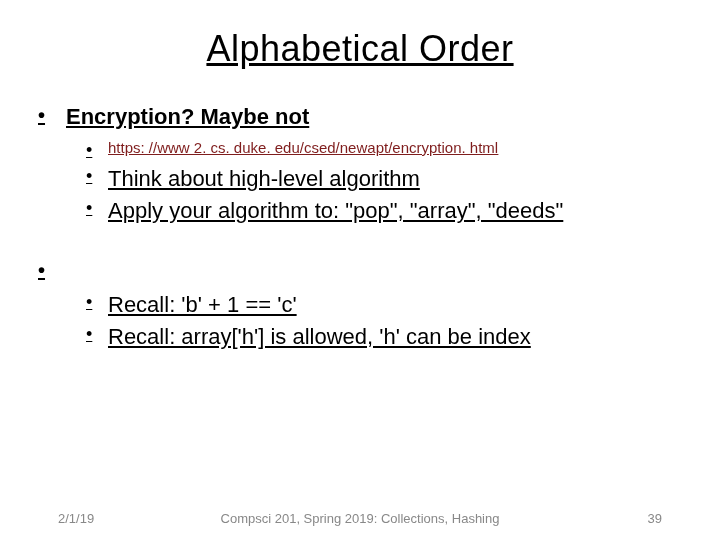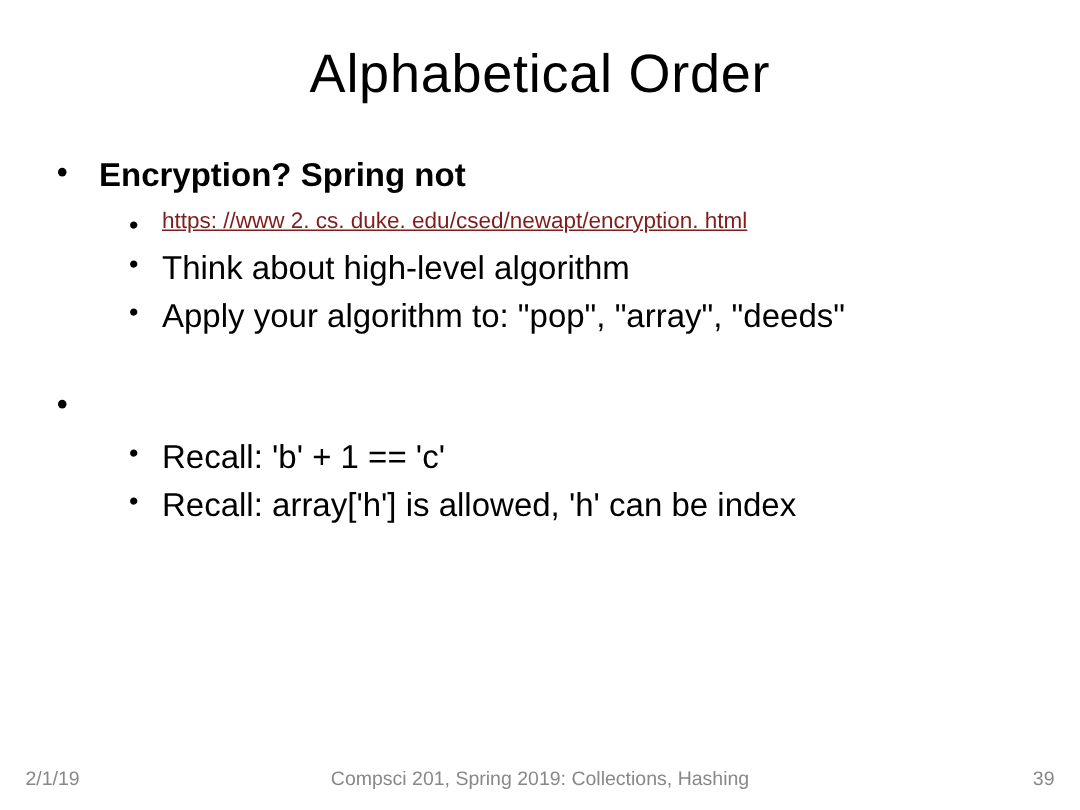--- a/index.html
+++ b/index.html
@@ -9,20 +9,21 @@
       background: #fff;
       font-family: Arial, Helvetica, sans-serif;
       color: #000;
       position: relative;
       overflow: hidden;
     }
     .slide {
       padding: 28px 38px 0 38px;
       height: 100%;
       position: relative;
+      text-decoration: underline;
     }
     .title {
       font-size: 36px;
       font-weight: 400;
       text-align: center;
       margin-bottom: 32px;
       letter-spacing: 0.5px;
     }
     .content {
       font-size: 22px;
@@ -59,21 +60,21 @@
     }
     .gap { height: 30px; }
     .footer {
       position: absolute;
       bottom: 14px;
       left: 0;
       width: 100%;
       display: flex;
       align-items: center;
       justify-content: space-between;
-      padding: 0 17px;
+      padding: 0 58px;
       font-size: 13px;
       color: #888;
     }
     .footer-center {
       position: absolute;
       left: 50%;
       transform: translateX(-50%);
       text-align: right;
       line-height: 1.2;
     }
@@ -81,21 +82,21 @@
 </head>
 <body>
 
 <div class="slide">
   <h1 class="title">Alphabetical Order</h1>
 
   <div class="content">
 
     <div class="bullet-l1">
       <span class="dot">•</span>
-      <span>Encryption? Spring not</span>
+      <span>Encryption? Maybe not</span>
     </div>
 
     <div class="bullet-l2 link">
       <span class="dot">•</span>
       <a href="#">https: //www 2. cs. duke. edu/csed/newapt/encryption. html</a>
     </div>
 
     <div class="bullet-l2 normal">
       <span class="dot">•</span>
       <span>Think about high-level algorithm</span>

